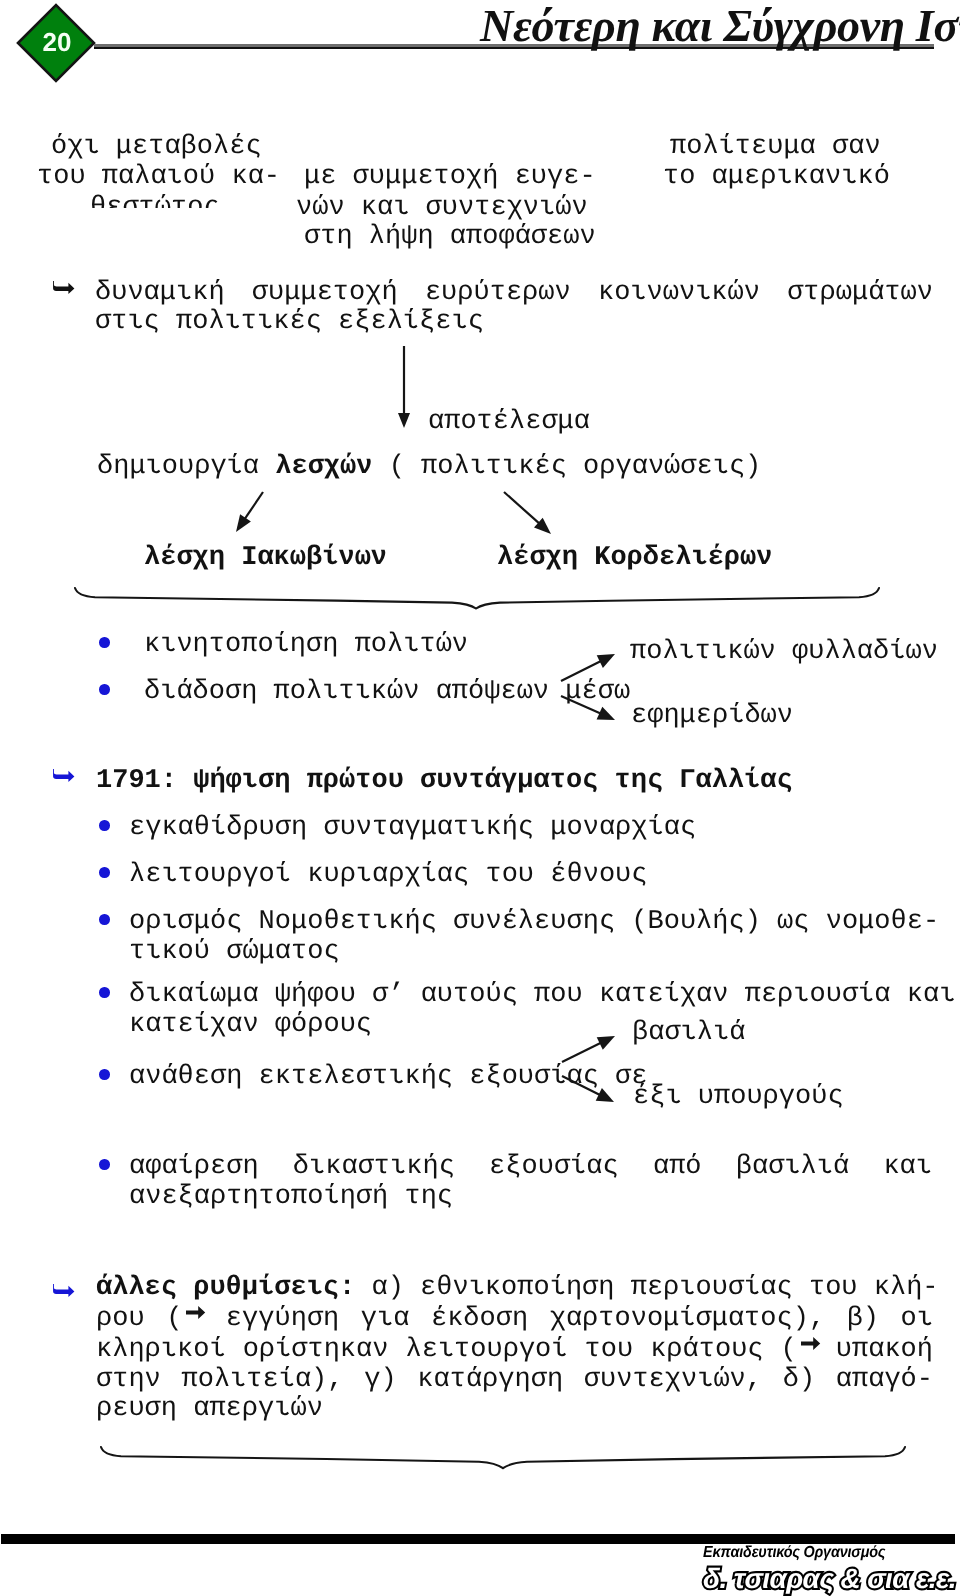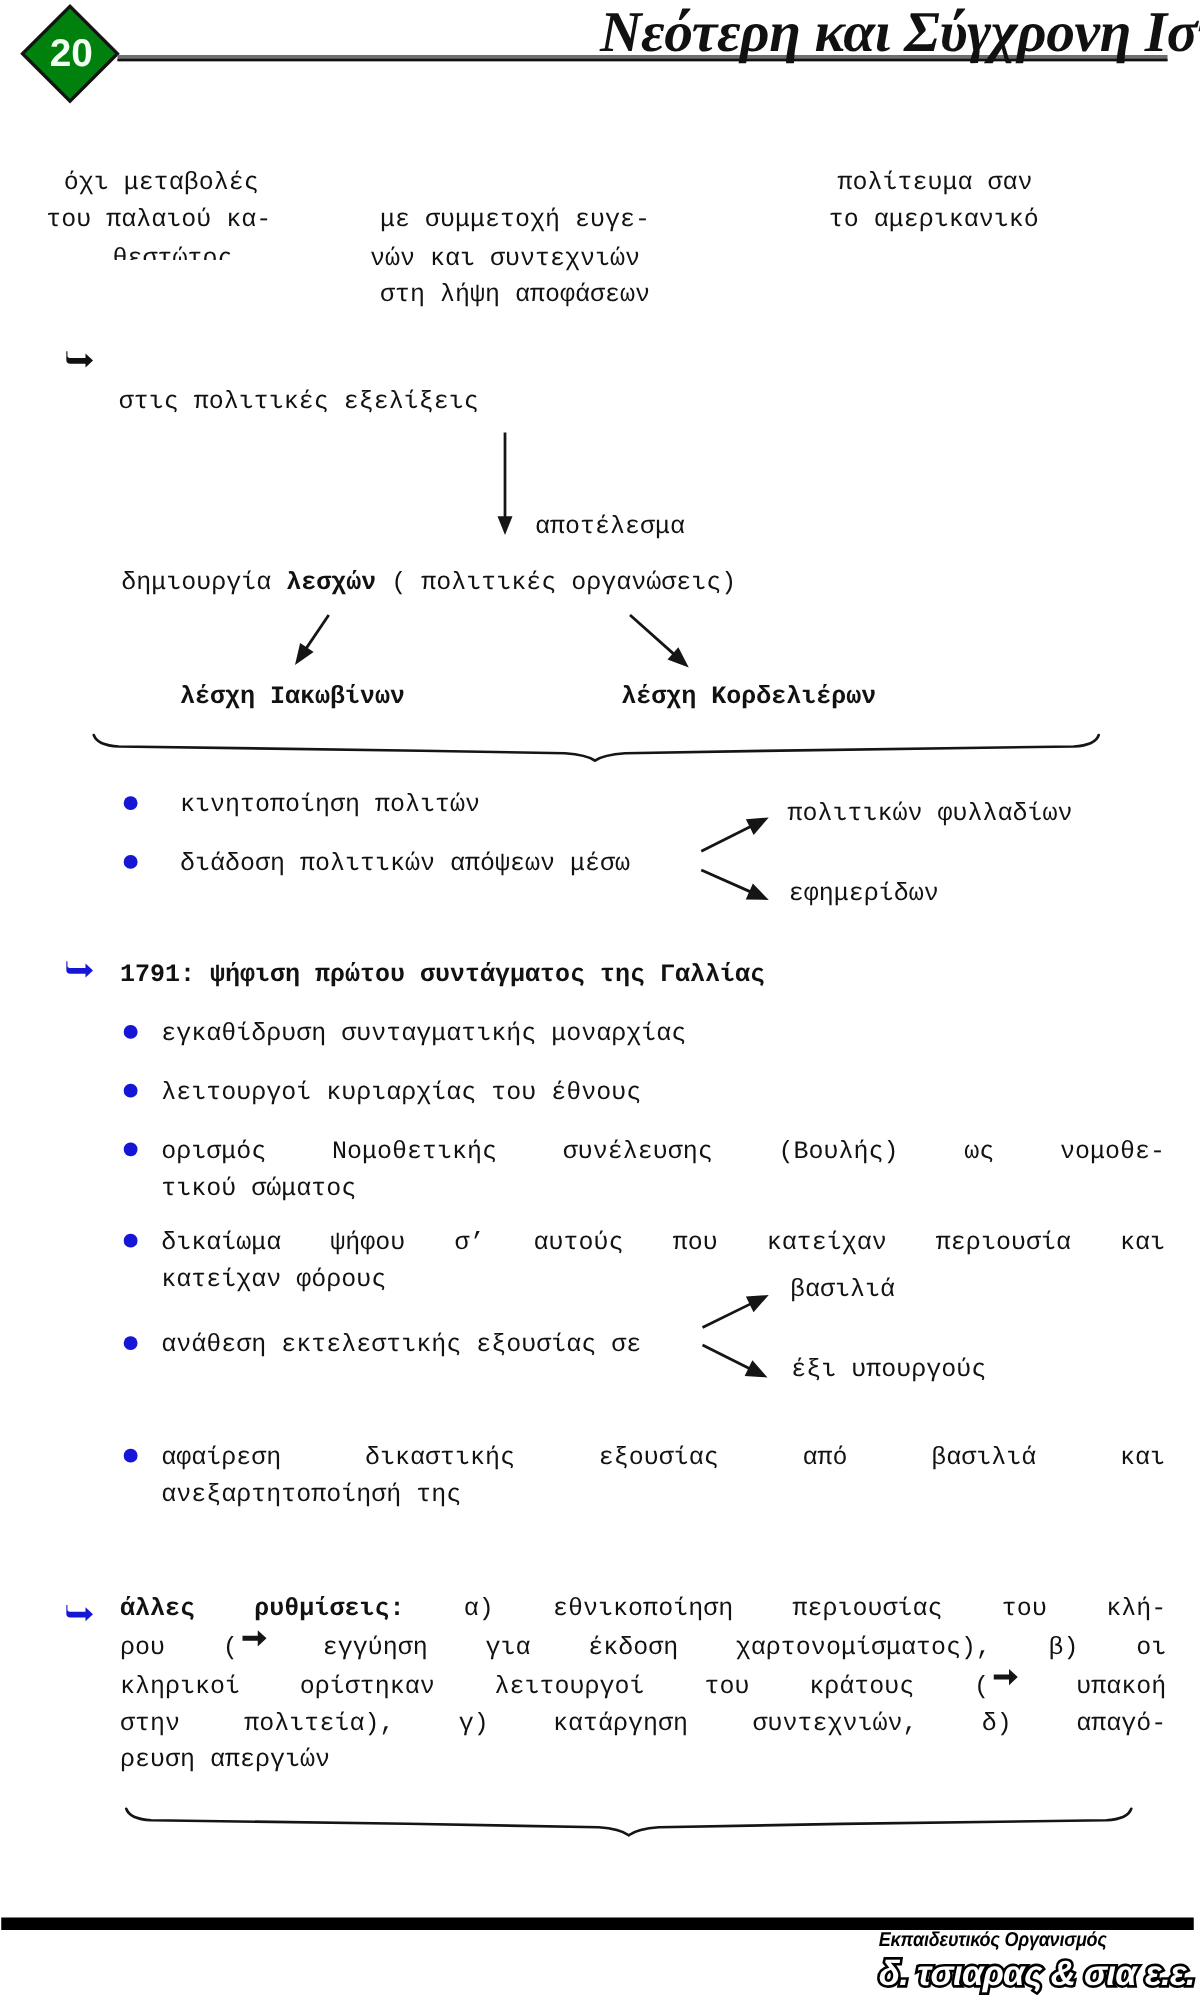--- a/index.html
+++ b/index.html
@@ -1,29 +1,29 @@
 <!DOCTYPE html>
 <html><head>
 <meta charset="utf-8">
 <title>Page 20</title>
 <style>
   html,body{margin:0;padding:0;}
   body{width:960px;height:1596px;background:#ffffff;overflow:hidden;
        font-family:"Liberation Mono","DejaVu Sans Mono",monospace;color:#121212;
        -webkit-font-smoothing:antialiased;text-rendering:geometricPrecision;}
   .page{position:relative;width:960px;height:1596px;background:#fff;}
-  .t{position:absolute;white-space:pre;font-size:20px;line-height:30px;}
+  .t{position:absolute;white-space:pre;font-size:27px;line-height:30px;}
 
   
   #header-rule{position:absolute;left:94px;top:44px;width:840px;height:3px;
      background:#6f6f6f;border-bottom:2px solid #111;}
   #chapter-badge{position:absolute;left:12px;top:0px;width:90px;height:92px;}
   #chapter-number{position:absolute;left:18px;top:0px;width:78px;height:85px;
      display:flex;align-items:center;justify-content:center;
-     color:#f4fff4;font-family:"Liberation Sans",sans-serif;font-size:31px;
+     color:#f4fff4;font-family:"Liberation Sans",sans-serif;font-size:26px;
      font-weight:700;letter-spacing:0px;}
   #page-title{position:absolute;left:480px;top:-1px;
      font-family:"Liberation Serif","DejaVu Serif",serif;font-weight:bold;font-style:italic;
      font-size:46px;color:#111;white-space:pre;letter-spacing:-0.33px;}
 
   
   #footer-rule{position:absolute;left:1px;top:1534px;width:954px;height:9.5px;background:#000;}
   #logo{position:absolute;left:703px;top:1545px;width:260px;text-align:left;}
   #logo-sub{font-family:"Liberation Sans",sans-serif;font-style:italic;font-weight:bold;
      font-size:16px;line-height:16px;letter-spacing:-0.2px;color:#000;white-space:nowrap;
@@ -59,20 +59,21 @@
   <div class="t" style="left:304px;top:162px">με συμμετοχή ευγε-</div>
   <div class="t" style="left:296px;top:193px">νών και συντεχνιών</div>
   <div class="t" style="left:304px;top:222px">στη λήψη αποφάσεων</div>
 
   <div class="t" style="left:670px;top:132px">πολίτευμα σαν</div>
   <div class="t" style="left:663px;top:162px">το αμερικανικό</div>
 
   <svg class="arw" style="left:52.8px;top:280.5px" viewBox="0 0 16.8 10.8">
       <path d="M0.7,0 L0.7,2.95 C0.7,3.9 1.6,4.25 2.75,4.25 L12.0,4.25 L12.0,1.45 L16.7,5.85 L12.0,10.25 L12.0,7.9 L2.35,7.9 C1.05,7.9 0,7.0 0,5.7 L0,0 Z" fill="#111"></path>
     </svg>
+  <div class="t" style="left:95px;top:278px;width:838px;text-align:justify;text-align-last:justify">δυναμική συμμετοχή ευρύτερων κοινωνικών στρωμάτων</div>
   <div class="t" style="left:95px;top:307px">στις πολιτικές εξελίξεις</div>
 
   <div class="t" style="left:428px;top:407px">αποτέλεσμα</div>
   <div class="t" style="left:97px;top:452px"><span>δημιουργία </span><b>λεσχών</b><span> ( πολιτικές οργανώσεις)</span></div>
 
   <div class="t" style="left:144px;top:543px;font-weight:bold">λέσχη Ιακωβίνων</div>
   <div class="t" style="left:497px;top:543px;font-weight:bold">λέσχη Κορδελιέρων</div>
 
   <div class="dot" style="left:99px;top:637px"></div>
   <div class="t" style="left:144px;top:630px">κινητοποίηση πολιτών</div>

